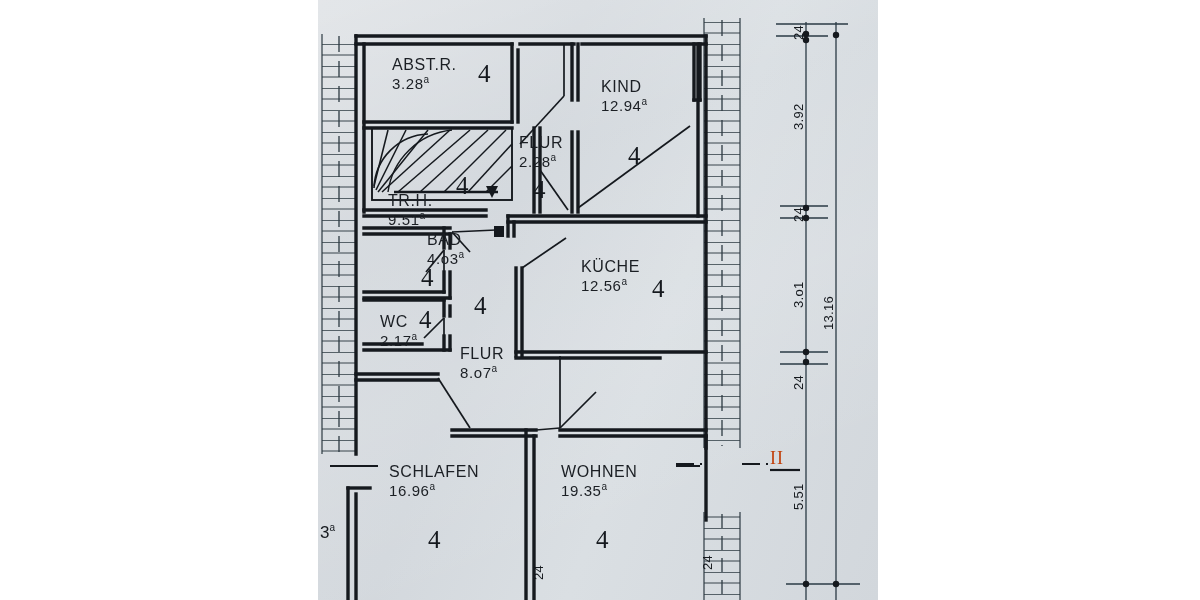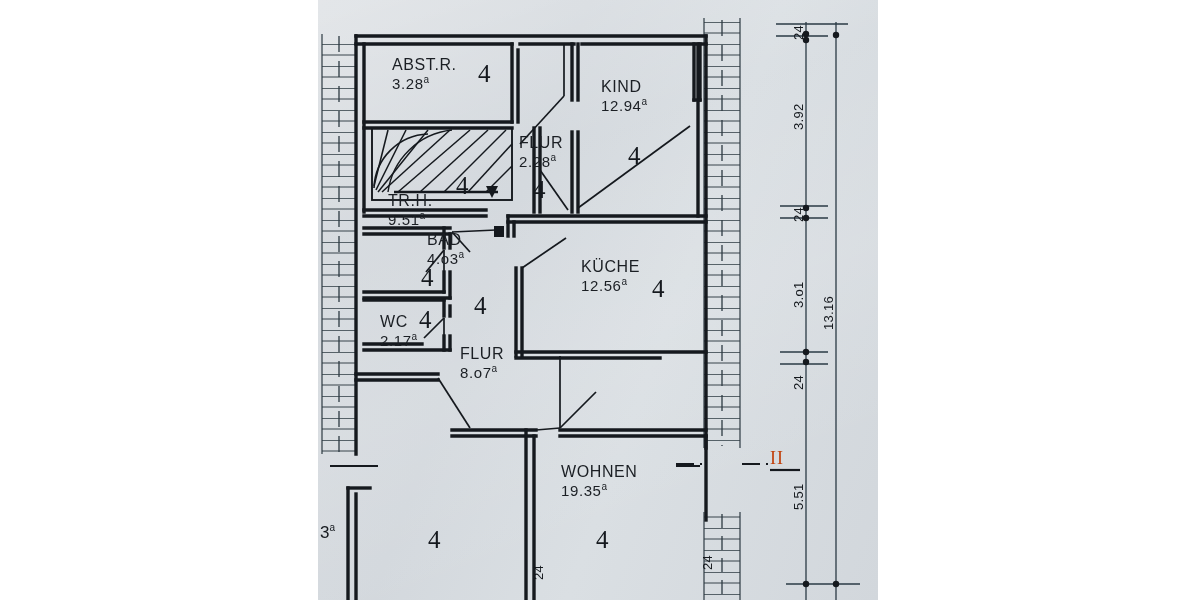--- a/index.html
+++ b/index.html
@@ -346,20 +346,24 @@
     <div class="rl-name">KÜCHE</div>
     <div class="rl-area"><span>12.56</span><span class="sup">a</span></div>
   </div>
   <div class="hmark" style="left:652px; top:275px;">4</div>
 
   <div class="roomlabel" style="left:460px; top:345px;">
     <div class="rl-name">FLUR</div>
     <div class="rl-area"><span>8.o7</span><span class="sup">a</span></div>
   </div>
 
+  <div class="roomlabel" style="left:389px; top:463px;">
+    <div class="rl-name">SCHLAFEN</div>
+    <div class="rl-area"><span>16.96</span><span class="sup">a</span></div>
+  </div>
   <div class="hmark" style="left:428px; top:526px;">4</div>
 
   <div class="roomlabel" style="left:561px; top:463px;">
     <div class="rl-name">WOHNEN</div>
     <div class="rl-area"><span>19.35</span><span class="sup">a</span></div>
   </div>
   <div class="hmark" style="left:596px; top:526px;">4</div>
 
   <div class="dimtext rot" style="left:791px; top:40px;">24</div>
   <div class="dimtext rot" style="left:791px; top:130px;">3.92</div>

